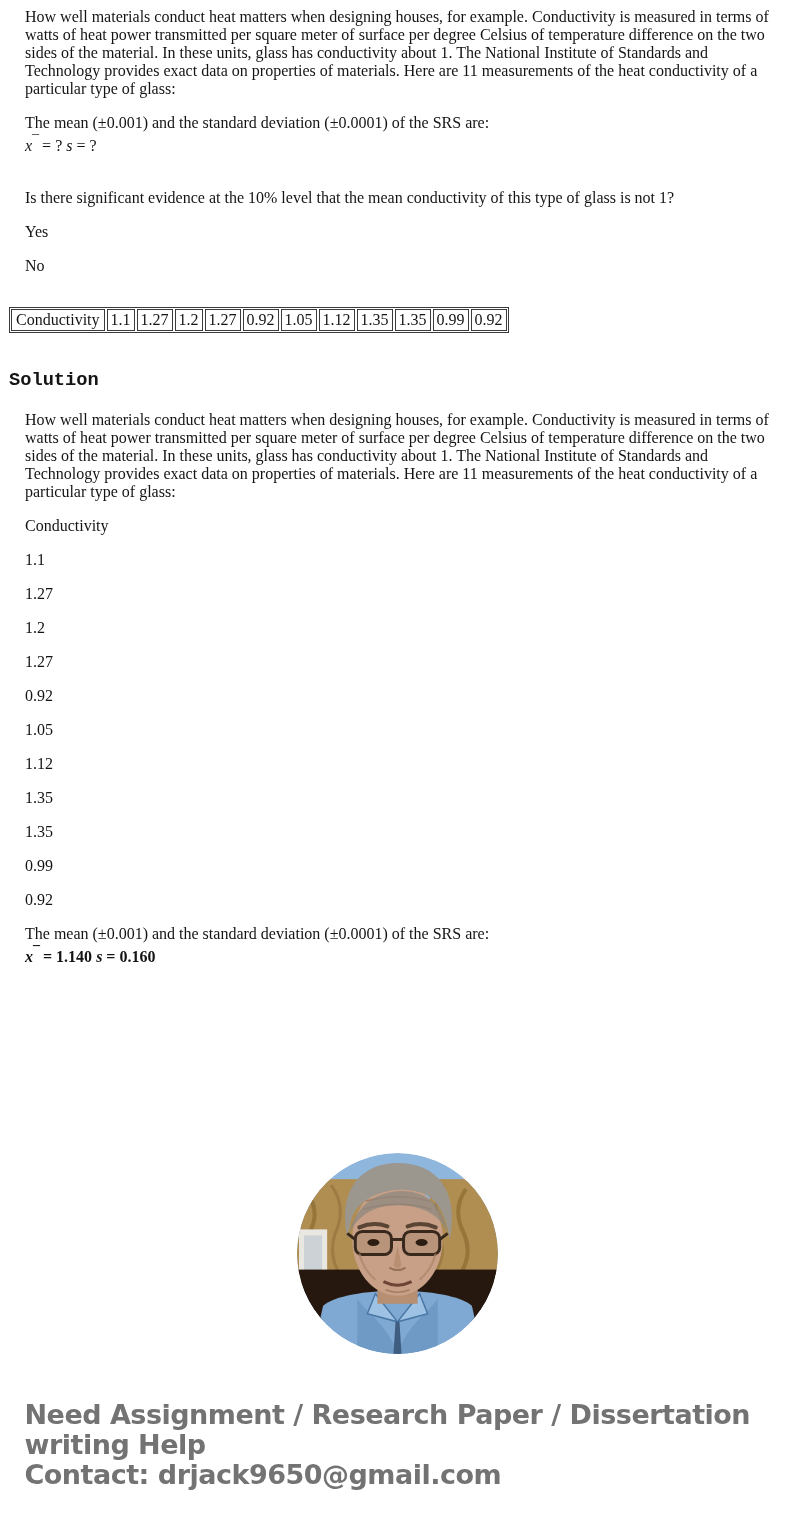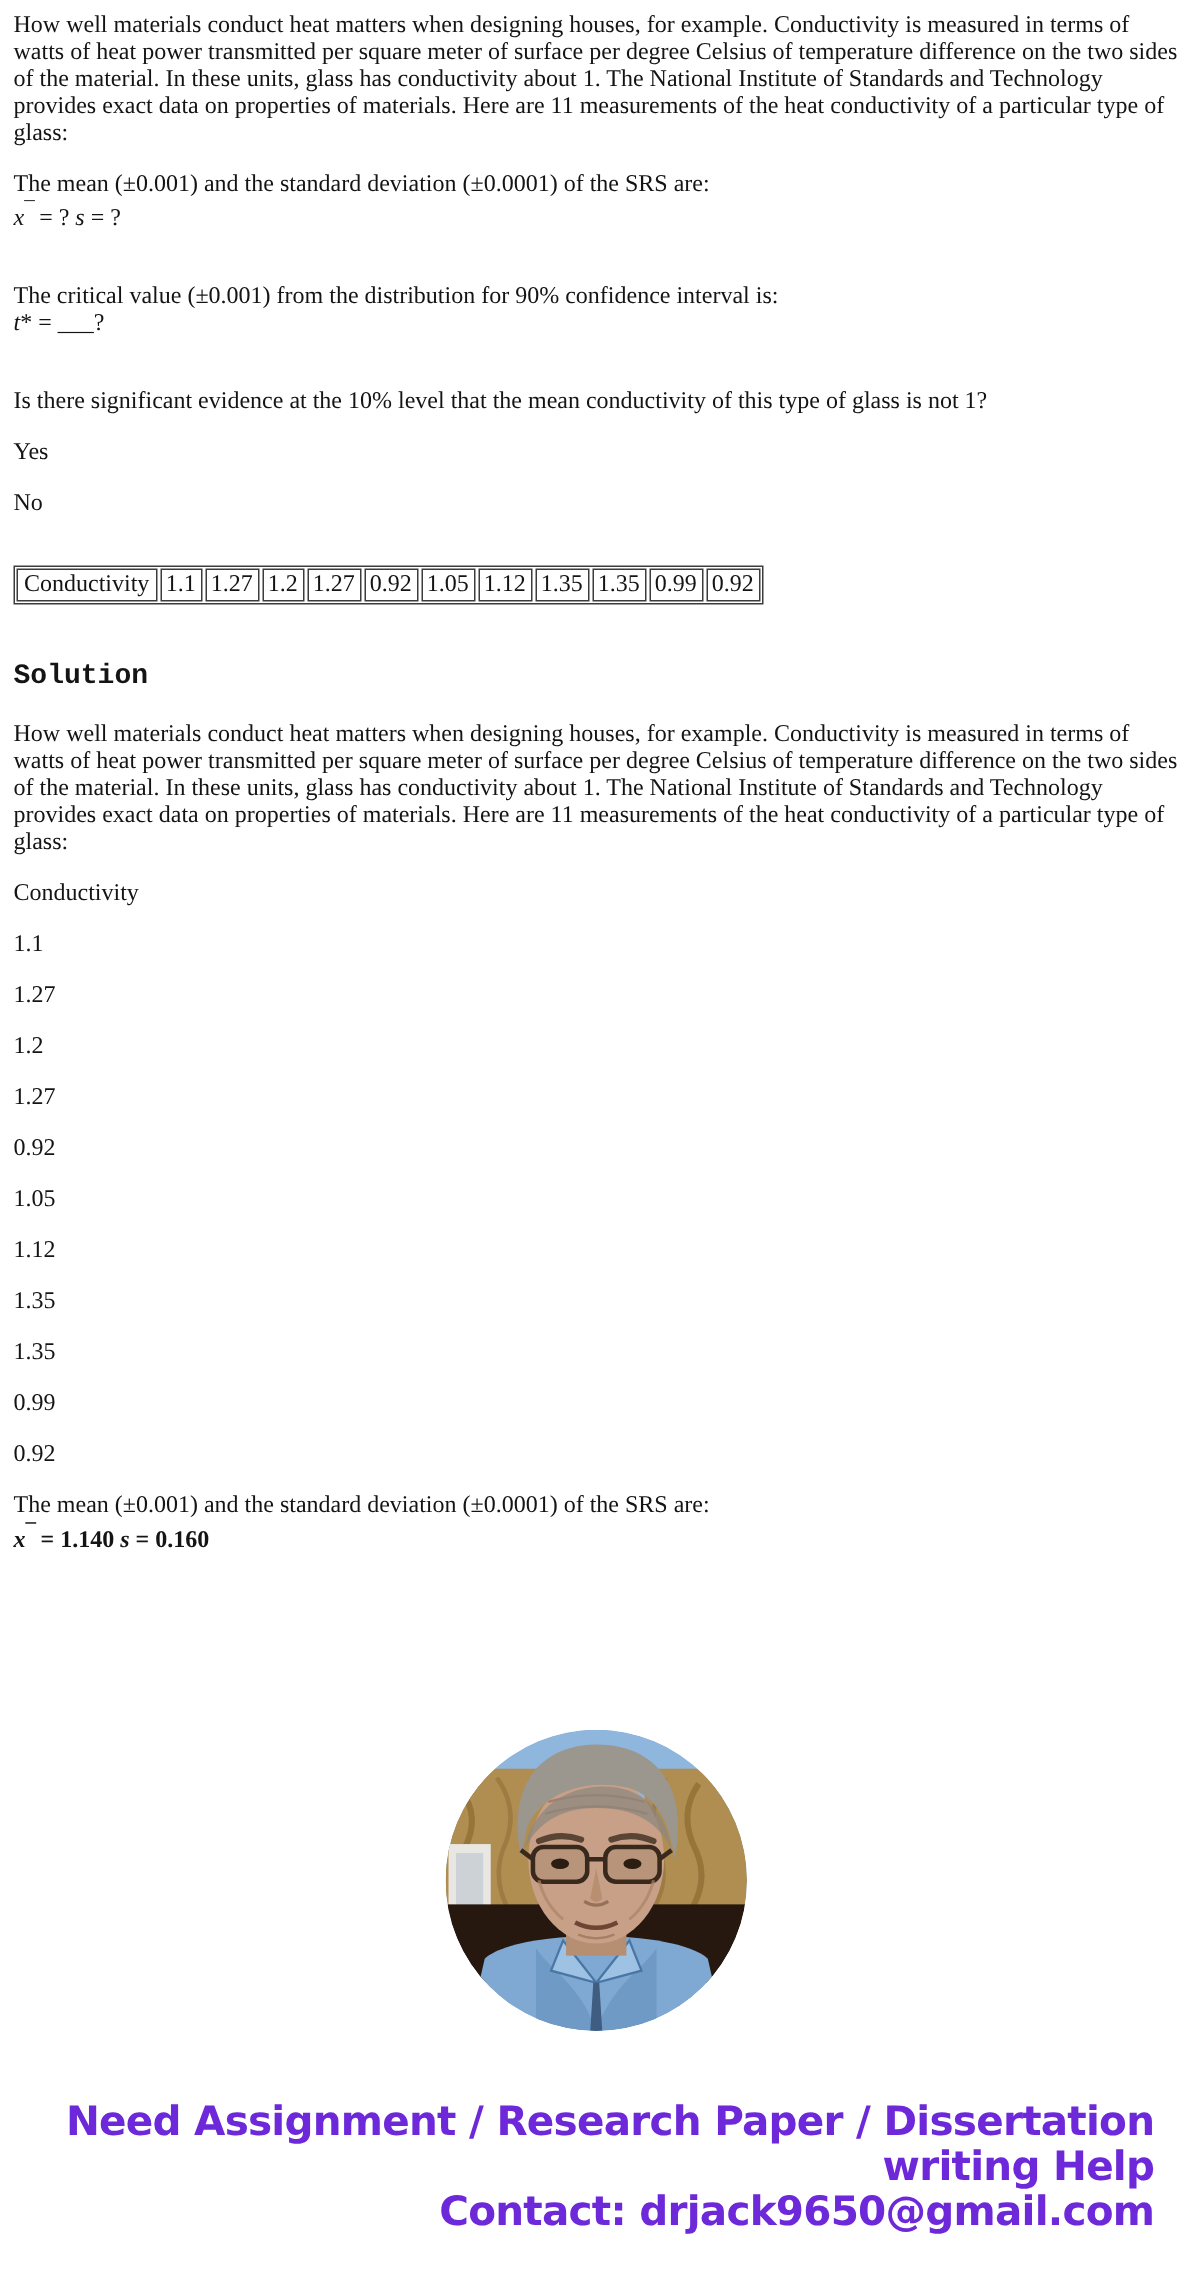--- a/index.html
+++ b/index.html
@@ -9,21 +9,21 @@
     font-family: "Liberation Serif", serif;
     color: #141414;
     -webkit-font-smoothing: antialiased;
   }
   .doc-clip {
     height: 1126px;
     overflow: hidden;
     padding: 8px 9px 0 9px;
     box-sizing: border-box;
   }
-  .doc-clip p { margin: 16px 0; font-size: 16px; line-height: 18px; }
+  .doc-clip p { margin: 16px 16px; font-size: 16px; line-height: 18px; }
   .doc-clip p.first { margin-top: 0; }
   .var { font-style: italic; }
   .xbar {
     font-style: normal;
     vertical-align: 6px;
     font-size: 14px;
     letter-spacing: -1px;
     margin-left: 0px;
   }
   .bold-ans { font-weight: bold; }
@@ -62,47 +62,44 @@
   .avatar {
     width: 201px;
     height: 201px;
     border-radius: 50%;
     overflow: hidden;
     flex: 0 0 auto;
   }
   
   .footer-ad {
     margin-top: 46px;
-    text-align: right;
+    text-align: left;
     font-family: "DejaVu Sans", sans-serif;
     font-weight: bold;
-    color: #6d28d9;
+    color: #737373;
   }
   .footer-ad p {
     margin: 0 auto;
     max-width: 745px;
     font-size: 27px;
     line-height: 30px;
     letter-spacing: -0.5px;
   }
 </style>
 </head>
 <body>
 
 <div class="doc-clip">
 
   <p class="first">How well materials conduct heat matters when designing houses, for example. Conductivity is measured in terms of watts of heat power transmitted per square meter of surface per degree Celsius of temperature difference on the two sides of the material. In these units, glass has conductivity about 1. The National Institute of Standards and Technology provides exact data on properties of materials. Here are 11 measurements of the heat conductivity of a particular type of glass:</p>
 
   <p><span>The mean (±0.001) and the standard deviation (±0.0001) of the SRS are:</span><br>
     <span class="var">x</span><span class="xbar">¯</span><span> = ? </span><span class="var">s</span><span> = ?</span><br>&nbsp;
   </p>
 
-  <p><span>The critical value (±0.001) from the distribution for 90% confidence interval is:</span><br>
-    <span class="var">t</span><span>* = ___?</span><br>&nbsp;
-  </p>
 
 
   <p>Is there significant evidence at the 10% level that the mean conductivity of this type of glass is not 1?</p>
 
   <p>Yes</p>
 
   <p>No</p>
 
   <div class="ctable">
     <span class="cell hdr">Conductivity</span>

